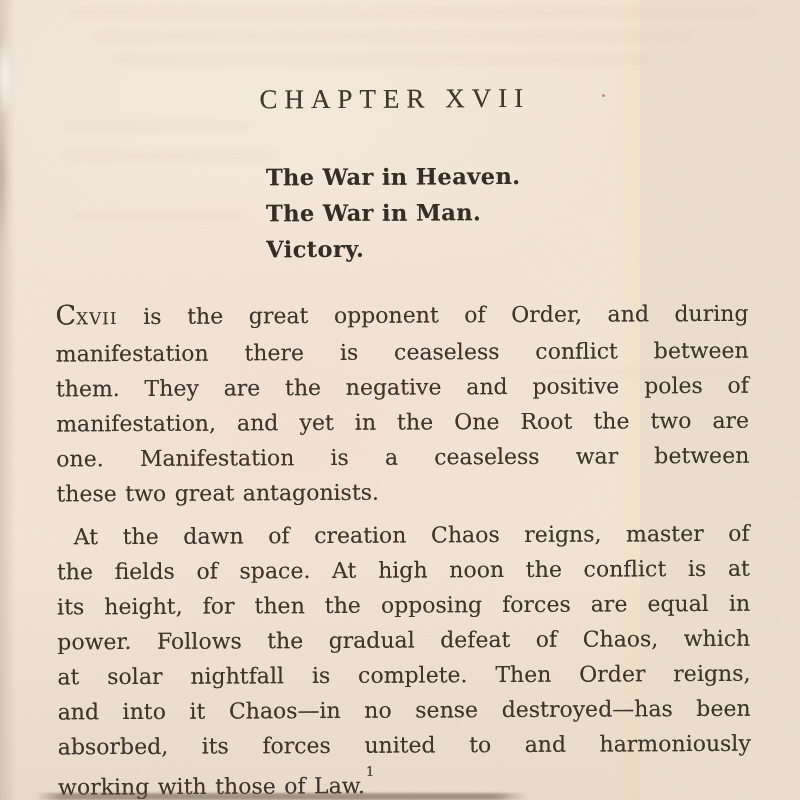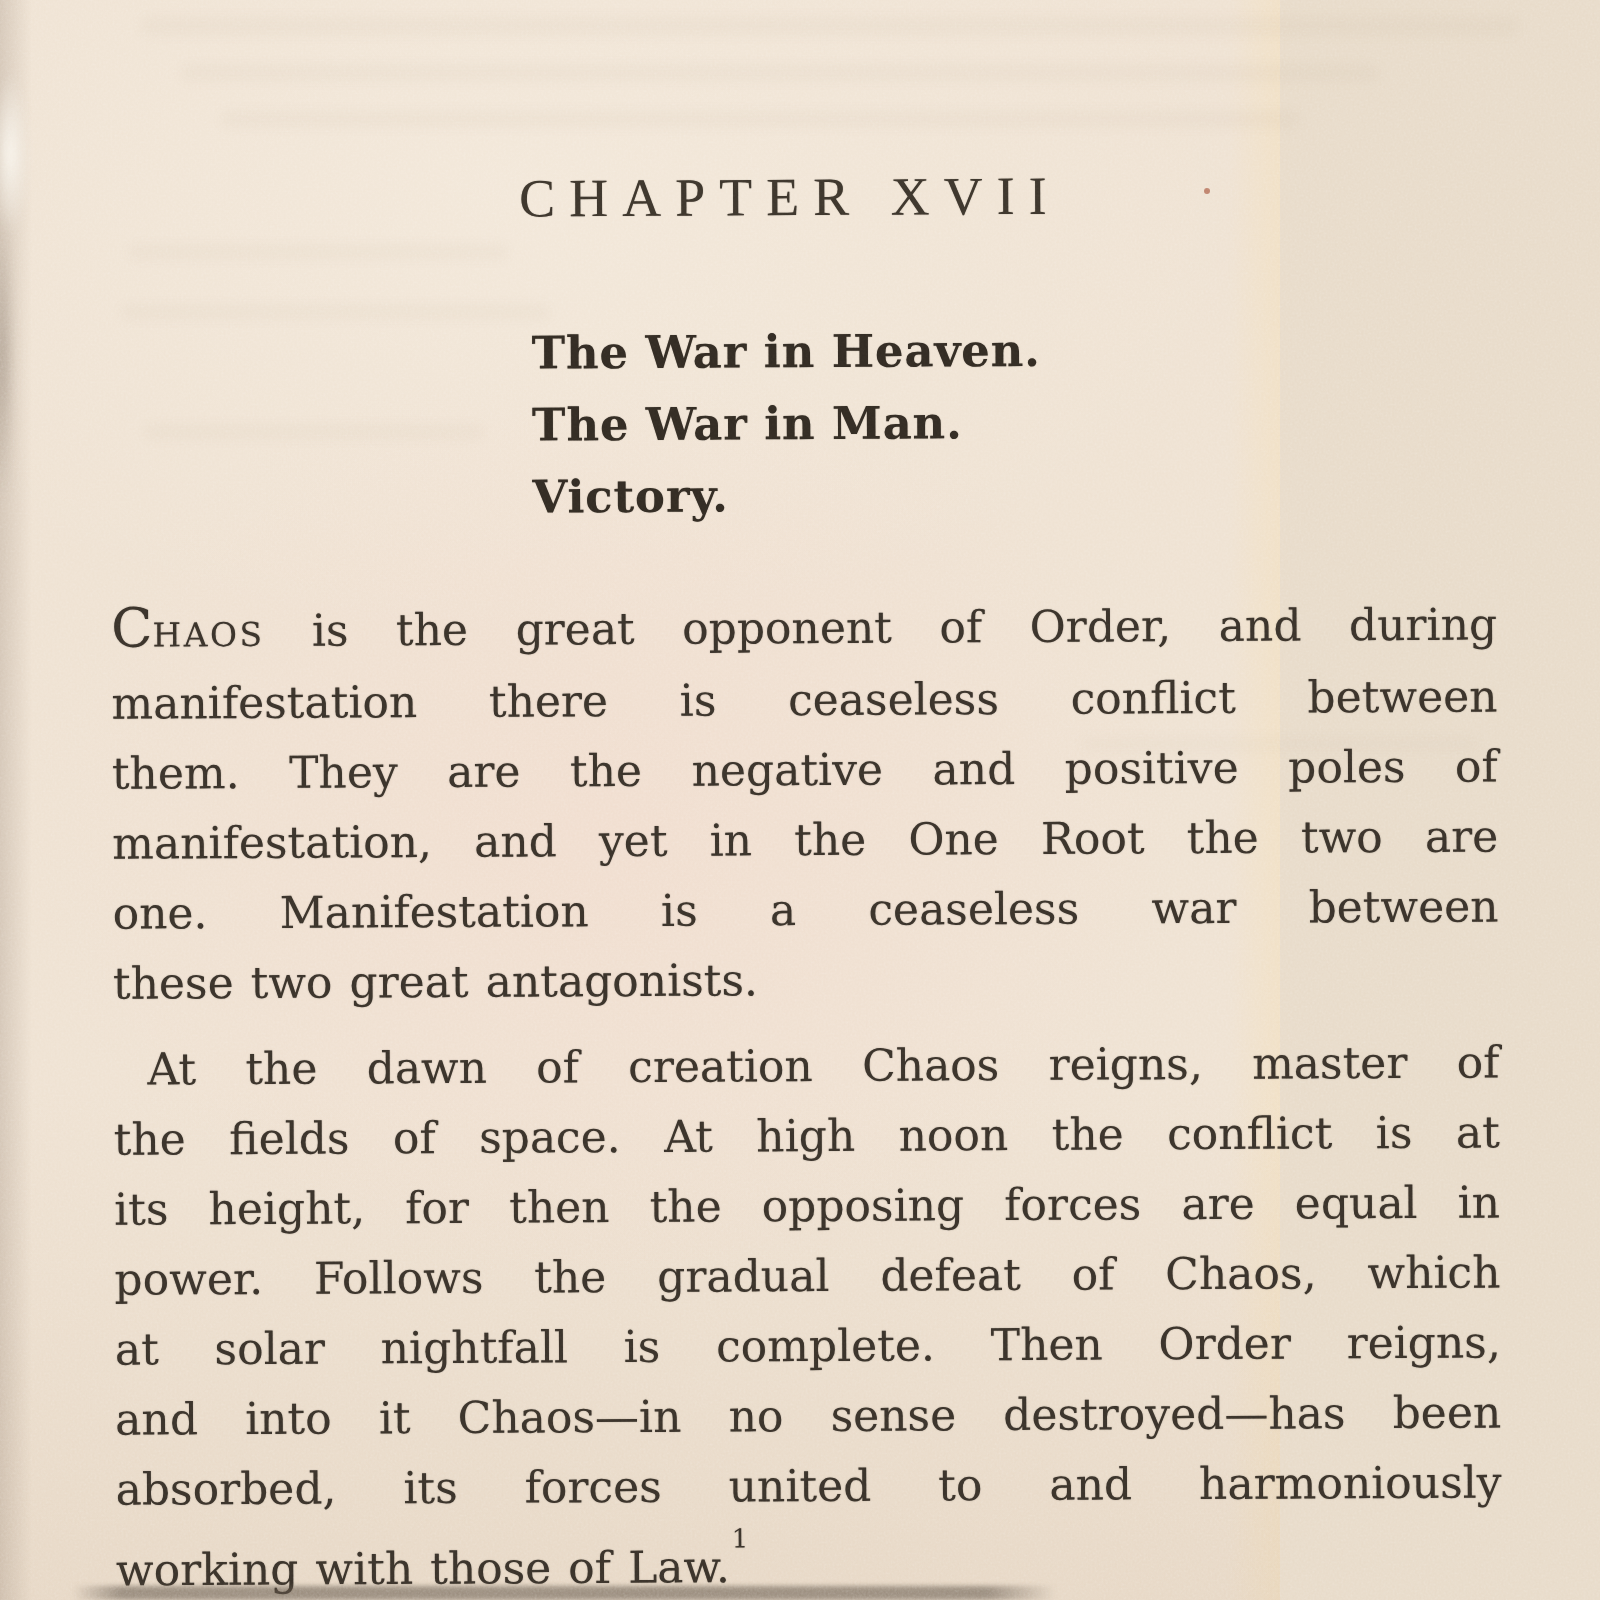--- a/index.html
+++ b/index.html
@@ -140,21 +140,21 @@
 
     <div class="chapter-heading">CHAPTER XVII</div>
 
     <div class="subheads">
       <div>The War in Heaven.</div>
       <div>The War in Man.</div>
       <div>Victory.</div>
     </div>
 
     <div class="body-text">
-      <div class="line"><span class="lead-cap">C</span><span class="lead-sc">HAOS</span><span> is the great opponent of Order, and during</span></div>
+      <div class="line"><span class="lead-cap">C</span><span class="lead-sc">XVII</span><span> is the great opponent of Order, and during</span></div>
       <div class="line">manifestation there is ceaseless conflict between</div>
       <div class="line">them.  They are the negative and positive poles of</div>
       <div class="line">manifestation, and yet in the One Root the two are</div>
       <div class="line">one.  Manifestation is a ceaseless war between</div>
       <div class="line last">these two great antagonists.</div>
 
       <div class="line para-start2">At the dawn of creation Chaos reigns, master of</div>
       <div class="line">the fields of space.  At high noon the conflict is at</div>
       <div class="line">its height, for then the opposing forces are equal in</div>
       <div class="line">power.  Follows the gradual defeat of Chaos, which</div>

